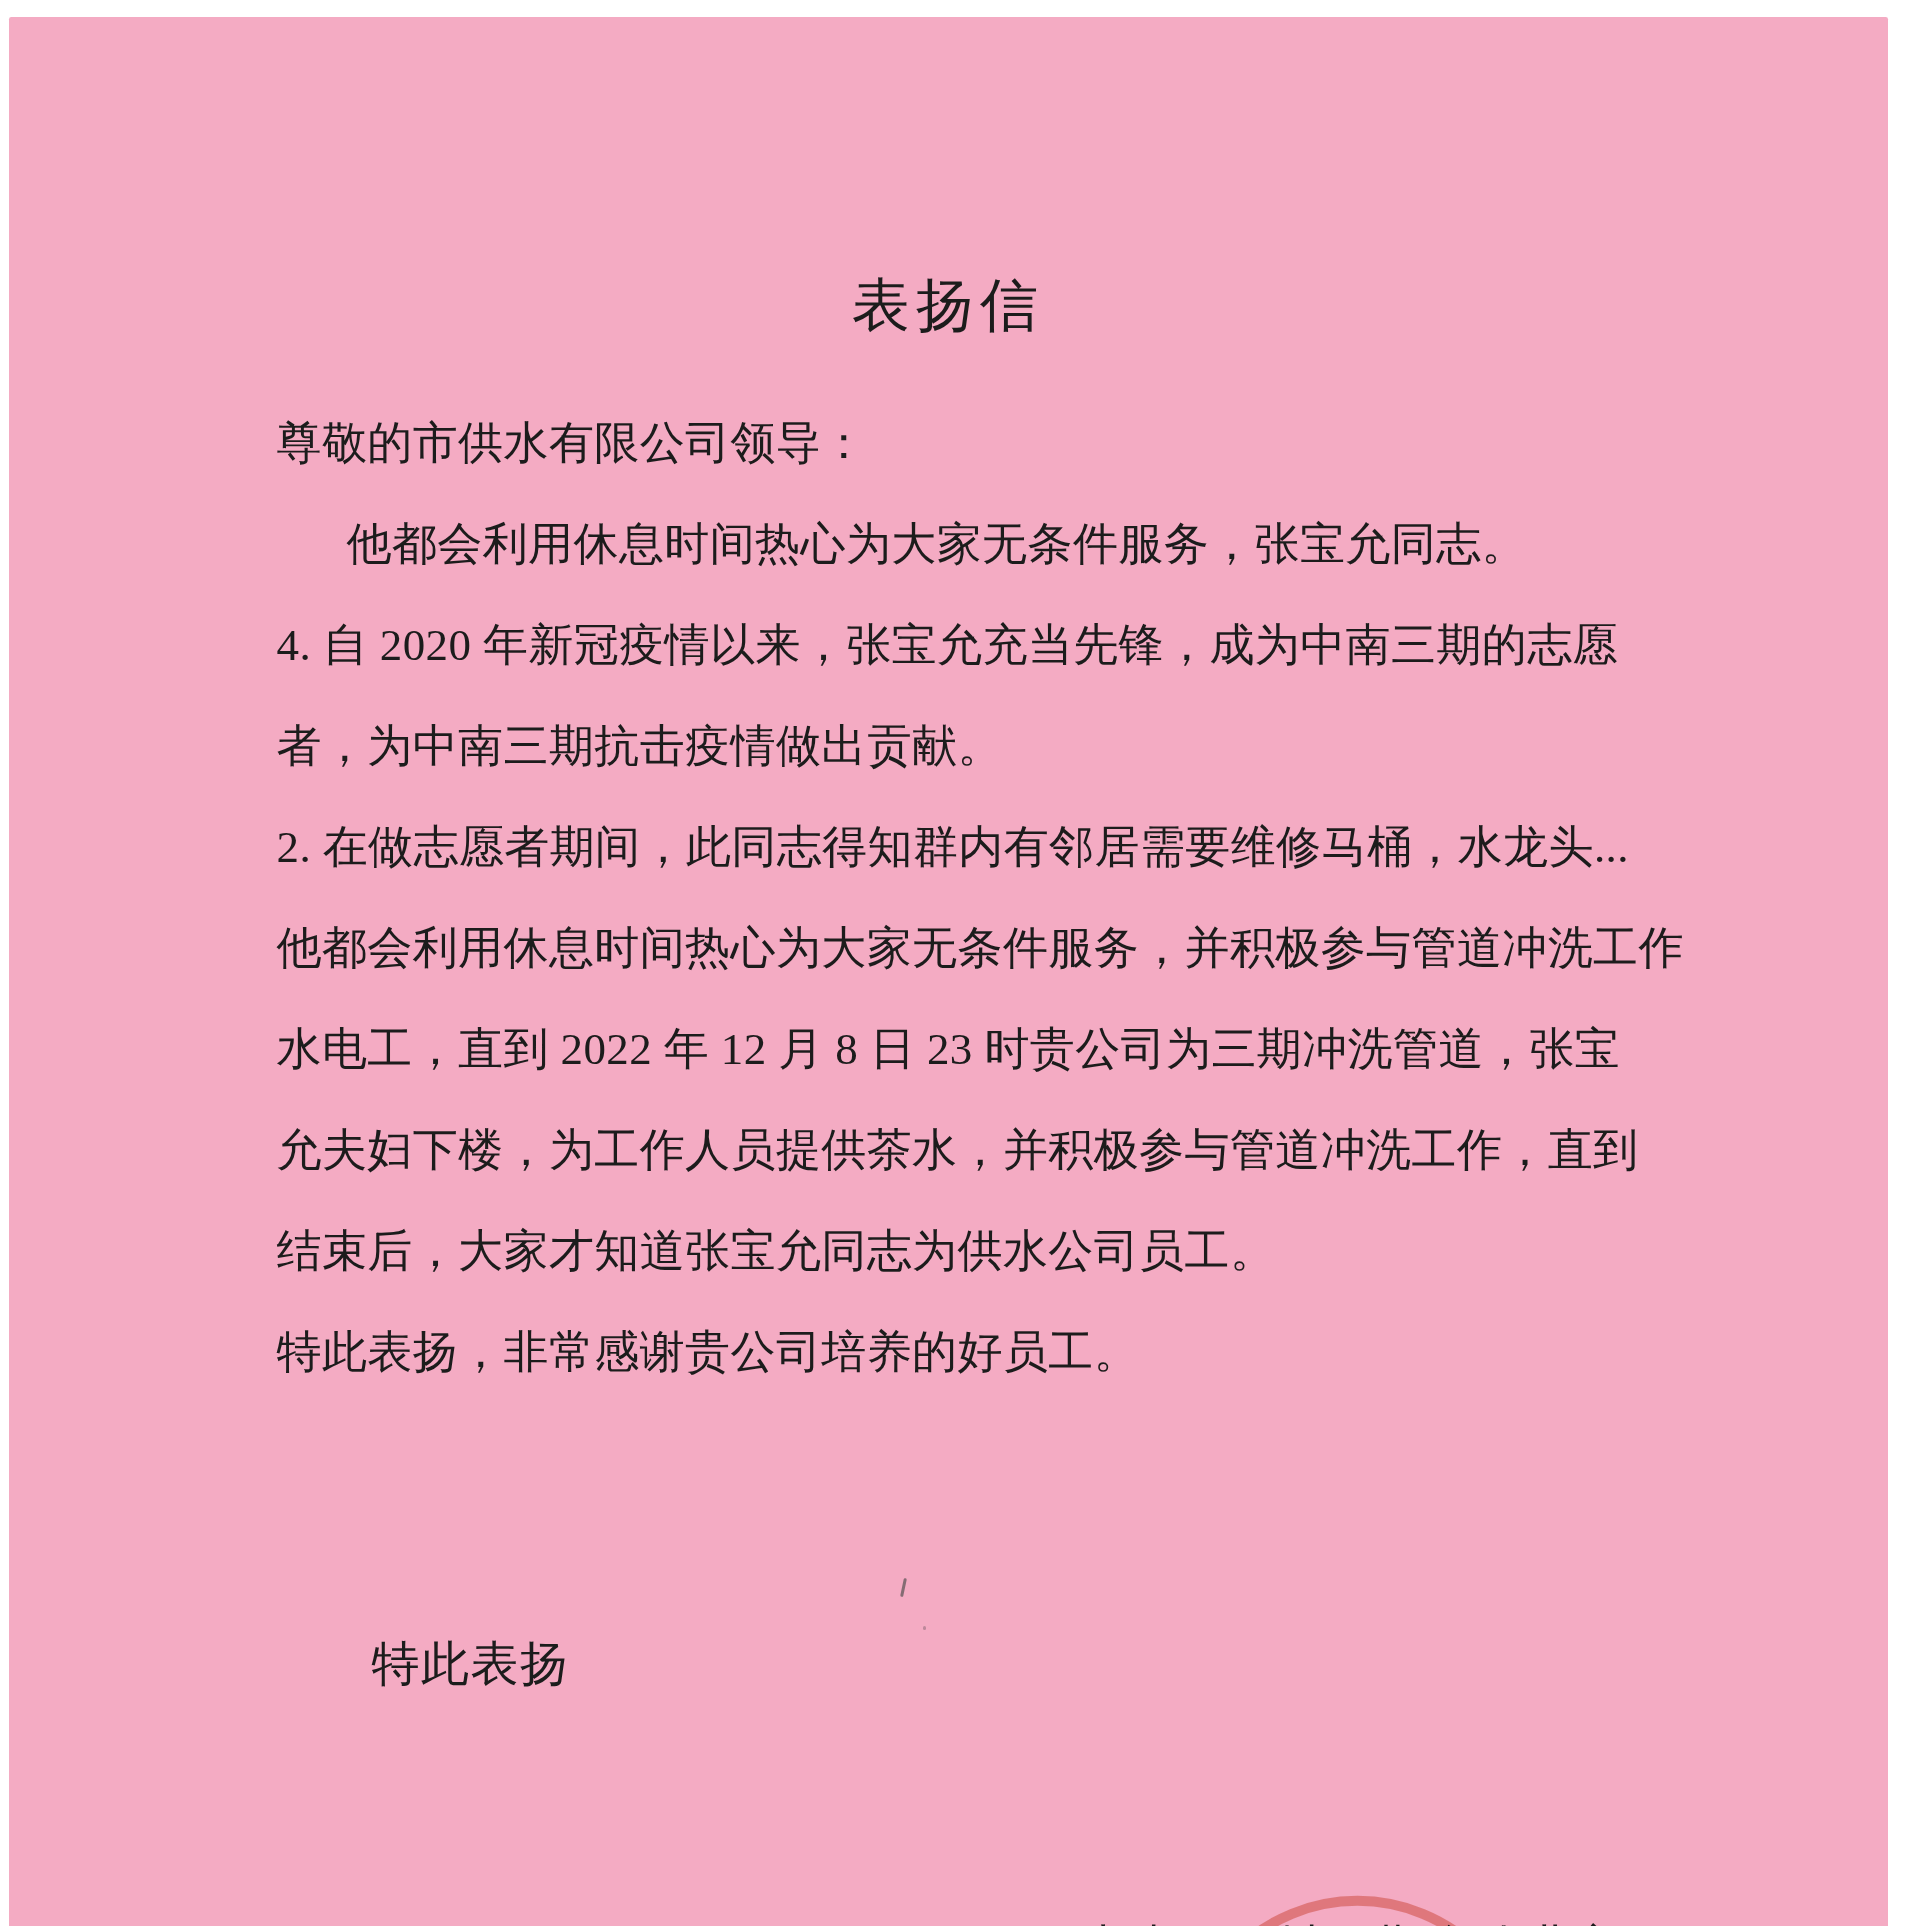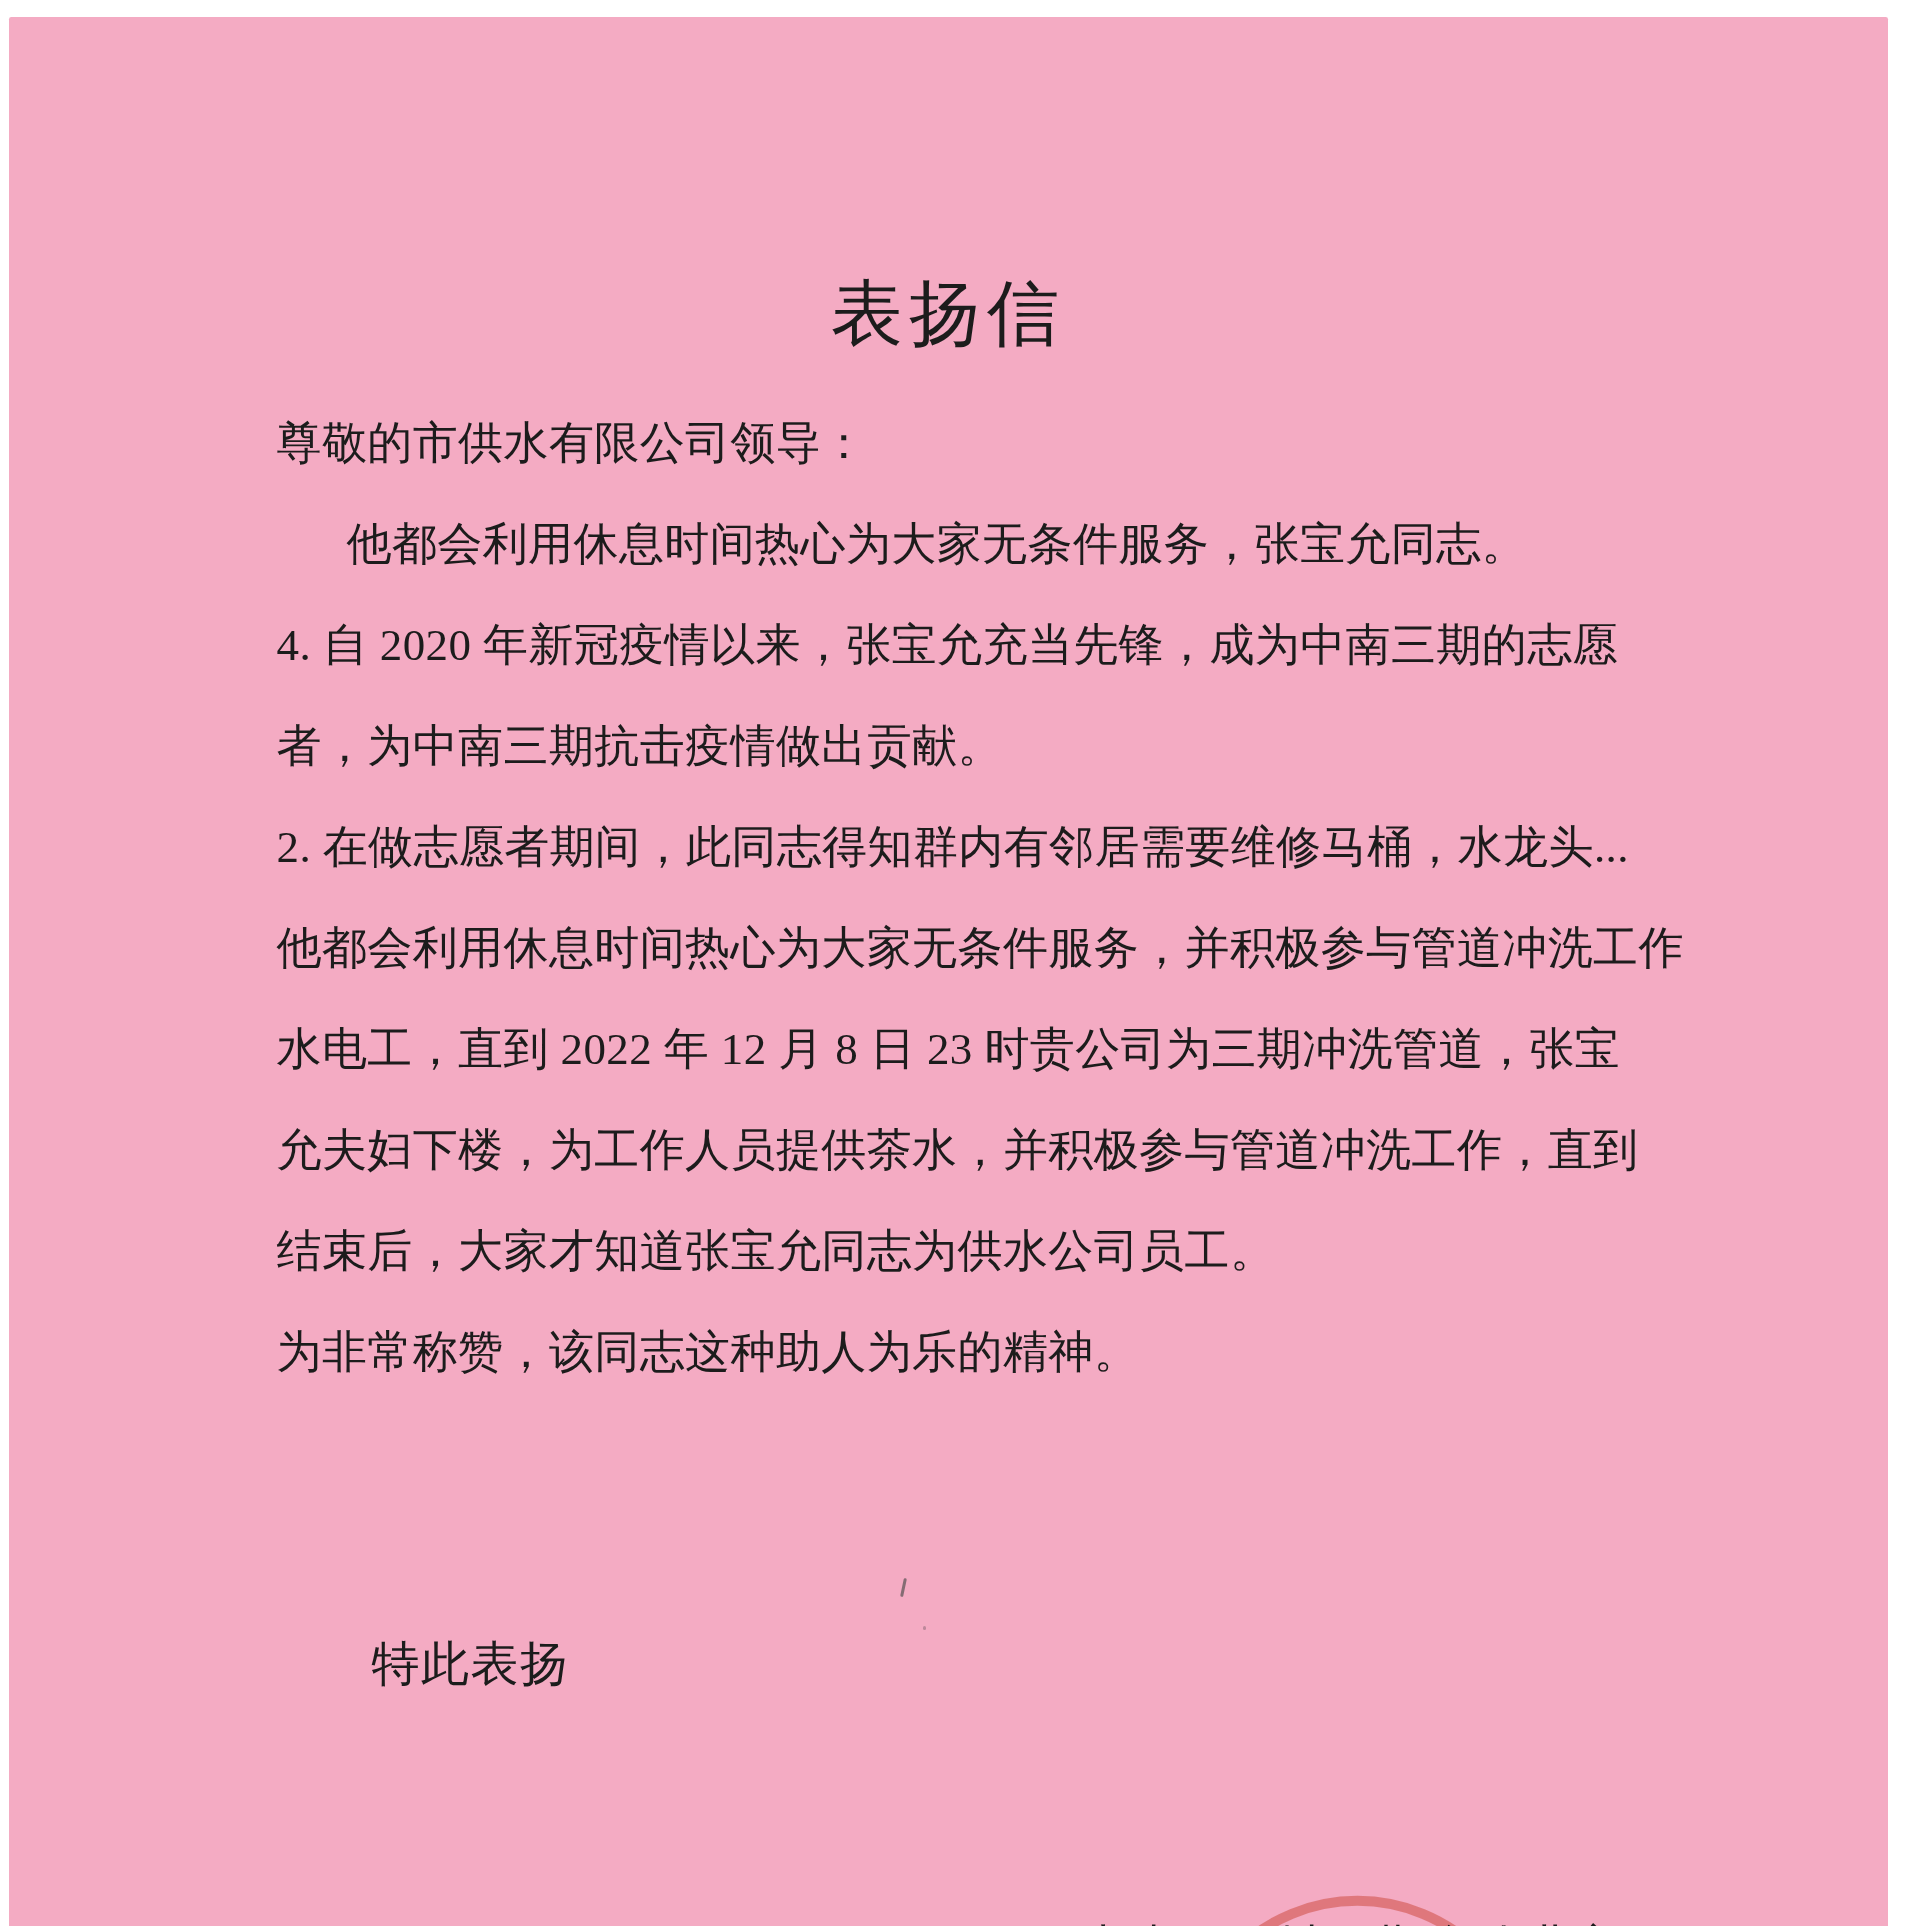--- a/index.html
+++ b/index.html
@@ -21,21 +21,21 @@
     position:absolute;
     left:8.5px;top:17.3px;
     width:1879px;height:2669px;
     background:var(--paper);
     border-radius:2.3px;
   }
   .title{
     position:absolute;
     left:0;top:251px;width:100%;
     text-align:center;
-    font-size:72px;
+    font-size:58px;
     font-weight:400;
     letter-spacing:6.2px;
     line-height:1.3;
     white-space:nowrap;
   }
   .body-text{
     position:absolute;
     left:268px;top:376px;
     width:1387px;
     font-size:45px;
@@ -100,21 +100,21 @@
   <div class="body-text">
     <div class="line">尊敬的市供水有限公司领导：</div>
     <div class="line indent">他都会利用休息时间热心为大家无条件服务，张宝允同志。</div>
     <div class="line">4. 自 2020 年新冠疫情以来，张宝允充当先锋，成为中南三期的志愿</div>
     <div class="line">者，为中南三期抗击疫情做出贡献。</div>
     <div class="line">2. 在做志愿者期间，此同志得知群内有邻居需要维修马桶，水龙头...</div>
     <div class="line">他都会利用休息时间热心为大家无条件服务，并积极参与管道冲洗工作</div>
     <div class="line">水电工，直到 2022 年 12 月 8 日 23 时贵公司为三期冲洗管道，张宝</div>
     <div class="line">允夫妇下楼，为工作人员提供茶水，并积极参与管道冲洗工作，直到</div>
     <div class="line">结束后，大家才知道张宝允同志为供水公司员工。</div>
-    <div class="line">为非常称赞，该同志这种助人为乐的精神。</div>
+    <div class="line">特此表扬，非常感谢贵公司培养的好员工。</div>
   </div>
 
   <div class="closing">特此表扬</div>
 
   <svg class="seal" viewBox="0 0 990 1010" xmlns="http://www.w3.org/2000/svg">
     <ellipse cx="492" cy="500" rx="462" ry="480" fill="none" stroke="#d96a6a" stroke-width="26" opacity="0.8"></ellipse>
     <path id="sealArc" d="M 176 682 A 365 365 0 1 0 808 682" fill="none"></path>
     <text class="seal-arc-text">
       <textPath href="#sealArc" startOffset="18">中南现代城业主委员会</textPath>
     </text>

